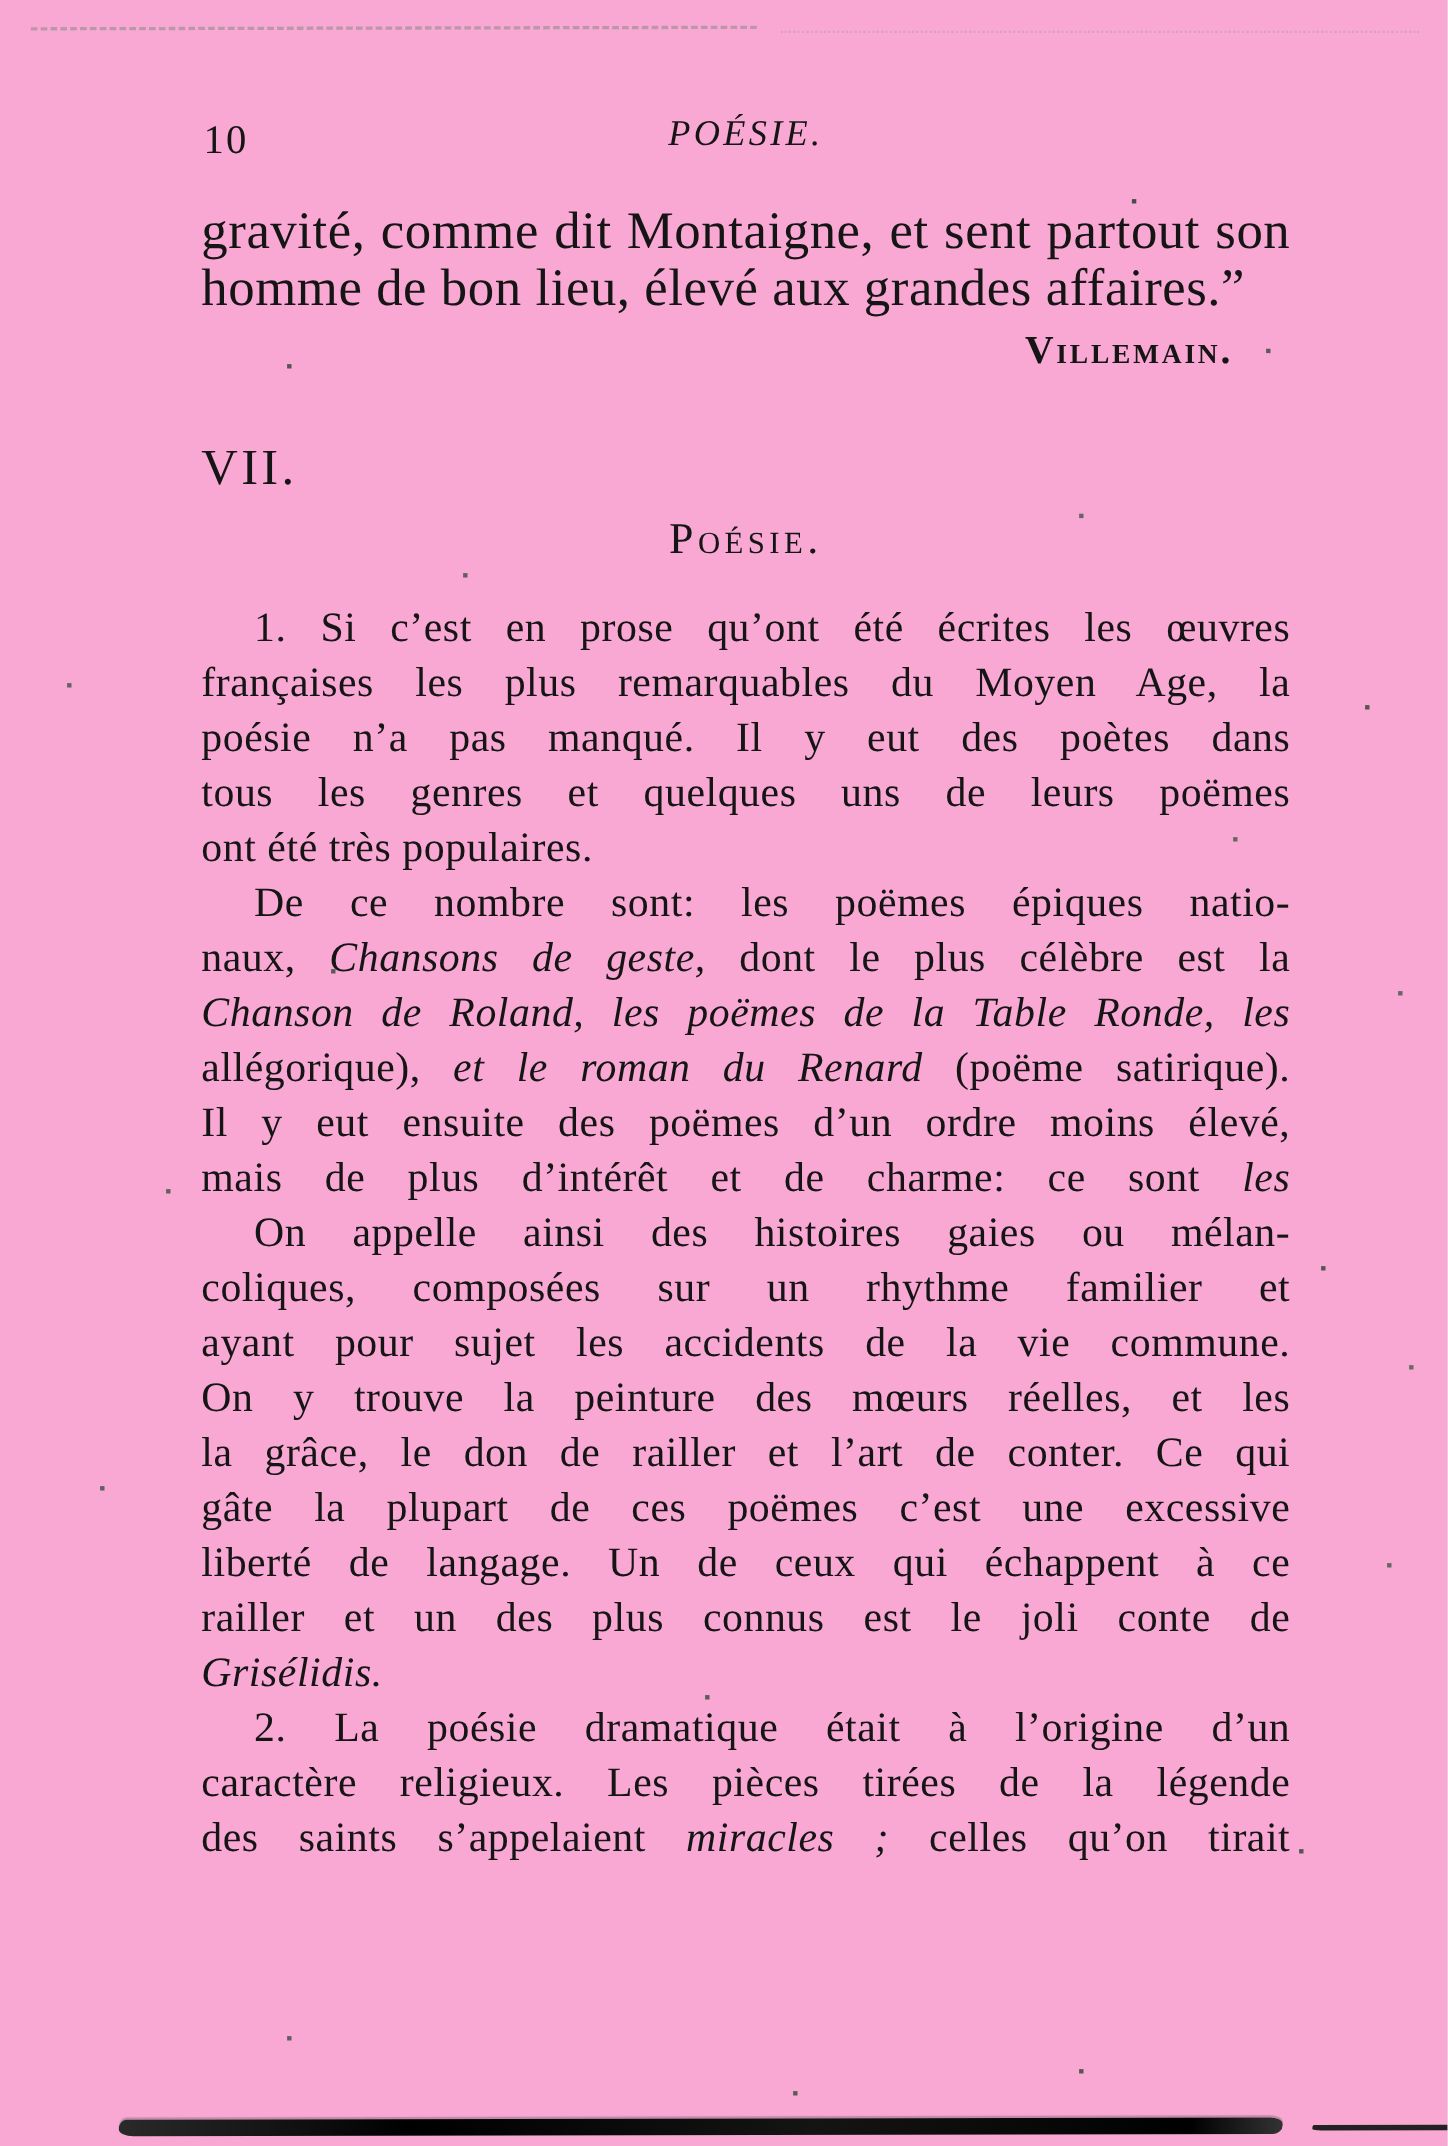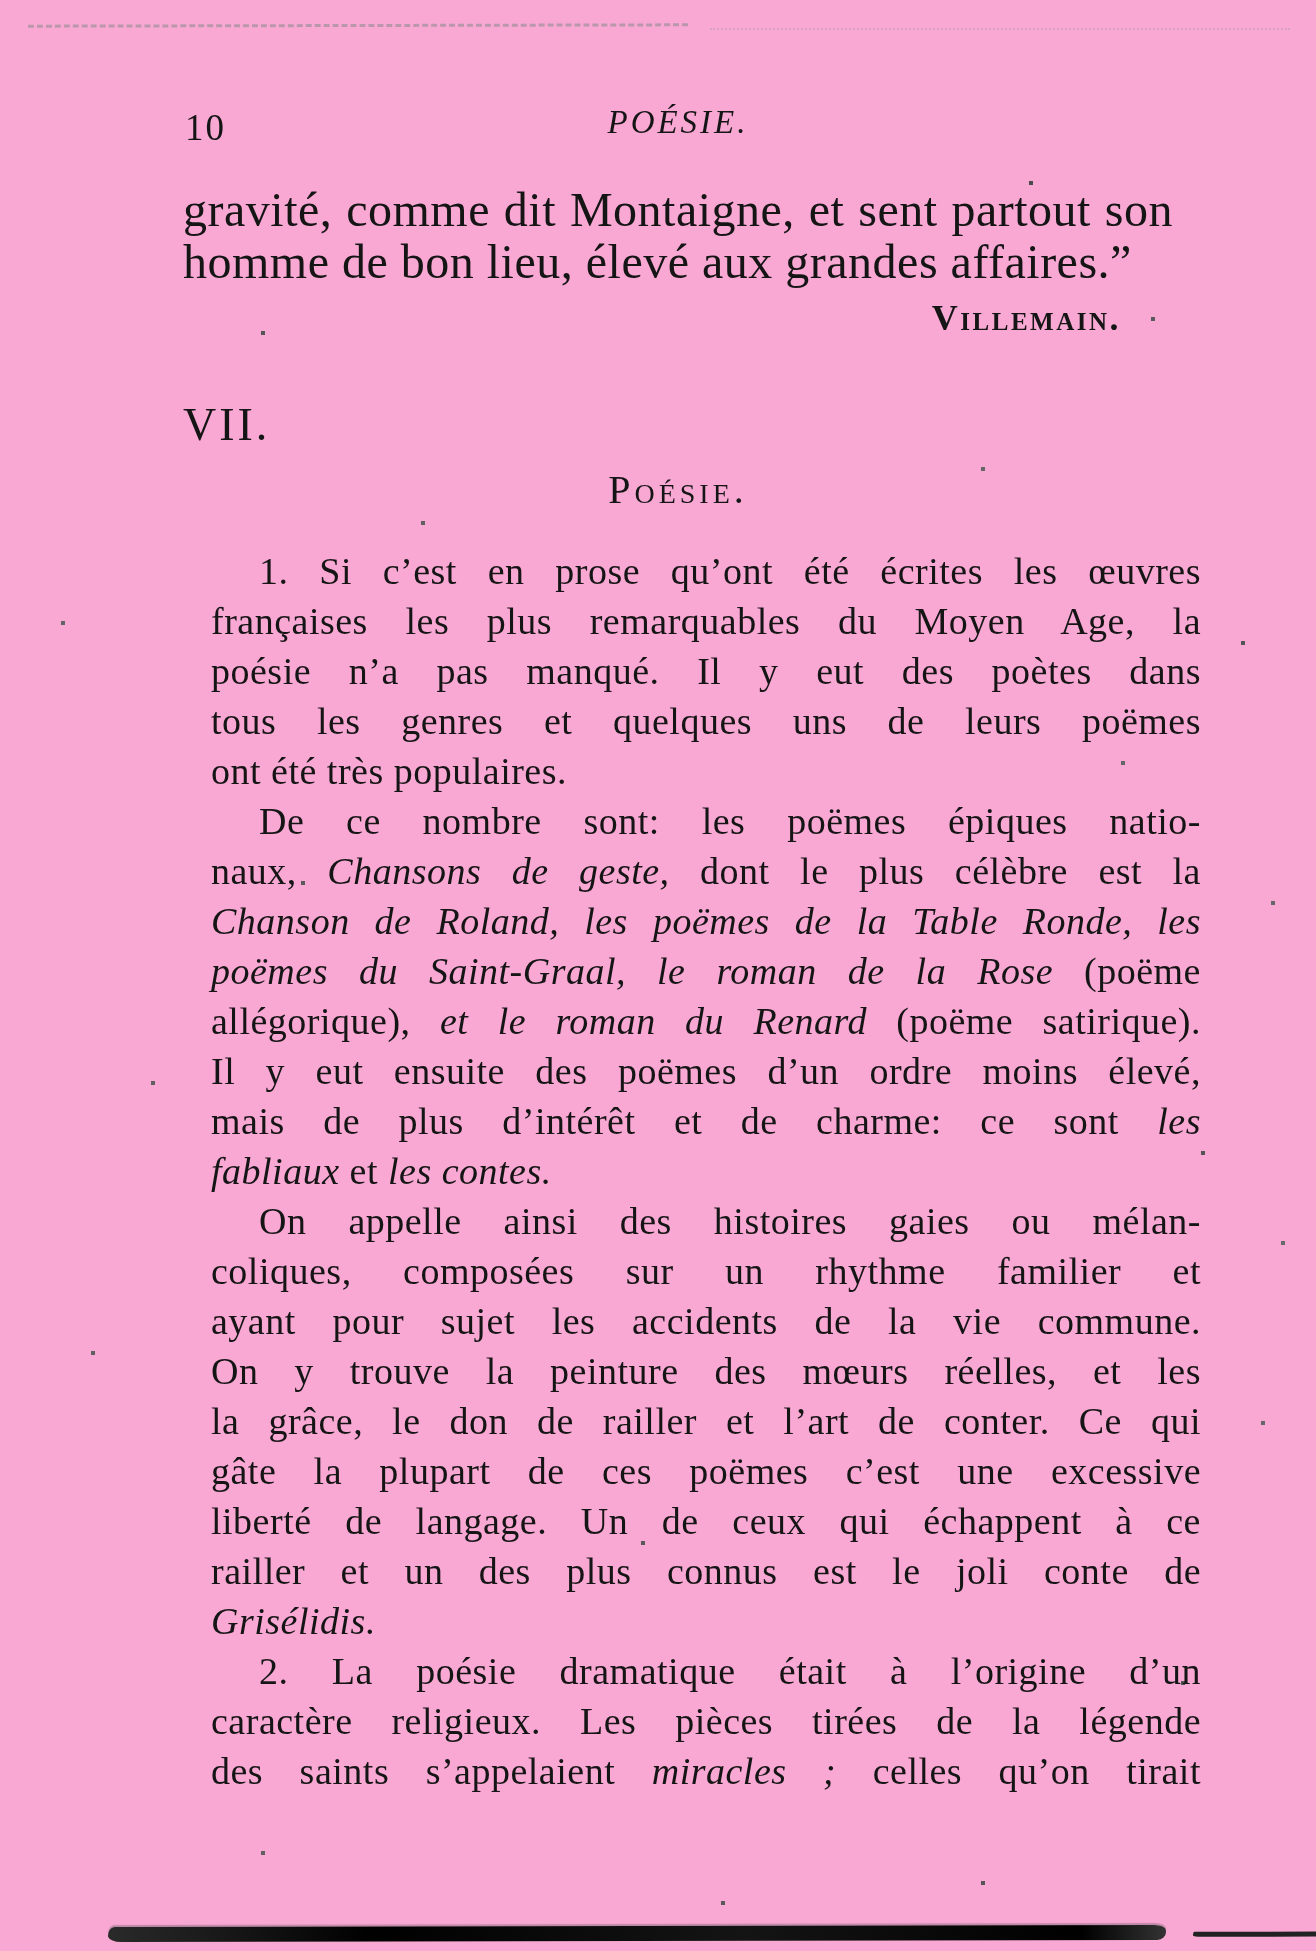--- a/index.html
+++ b/index.html
@@ -40,21 +40,21 @@
   .quote{position:absolute;top:184px;left:183px;width:990px;font-size:48px;line-height:52px;letter-spacing:.5px;}
   .attribution{
     position:absolute;top:297px;left:183px;width:990px;
     text-align:right;padding-right:52px;box-sizing:border-box;
     font-variant:small-caps;font-size:36px;letter-spacing:2.5px;font-weight:bold;
   }
   
   .secnum{position:absolute;top:398px;left:183px;width:990px;font-size:46px;letter-spacing:3px;}
   .sectitle{position:absolute;top:466px;left:183px;width:990px;text-align:center;font-variant:small-caps;font-size:40px;letter-spacing:4px;}
   
-  .body{position:absolute;top:546px;left:183px;width:990px;font-size:38px;line-height:50px;letter-spacing:.5px;margin-left:28px;}
+  .body{position:absolute;top:546px;left:183px;width:990px;font-size:38px;line-height:50px;letter-spacing:.5px;}
   .bl{text-align:justify;text-align-last:justify;text-justify:inter-word;white-space:normal;}
   .bl.last{text-align-last:left;}
   .bl.ind{text-indent:48px;}
   .bl i{font-style:italic;}
 </style>
 </head>
 <body>
 
 <div class="page">
   <div class="artifact a1"></div>
@@ -80,25 +80,23 @@
         <div class="bl ind"><span>1. Si c’est en prose qu’ont été écrites les œuvres</span></div>
         <div class="bl"><span>françaises les plus remarquables du Moyen Age, la</span></div>
         <div class="bl"><span>poésie n’a pas manqué.  Il y eut des poètes dans</span></div>
         <div class="bl"><span>tous les genres et quelques uns de leurs poëmes</span></div>
         <div class="bl last"><span>ont été très populaires.</span></div>
       </div>
       <div class="para">
         <div class="bl ind"><span>De ce nombre sont: les poëmes épiques natio-</span></div>
         <div class="bl"><span>naux, </span><i>Chansons de geste,</i><span> dont le plus célèbre est la</span></div>
         <div class="bl"><i>Chanson de Roland, les poëmes de la Table Ronde, les</i></div>
-        <div class="bl"><i>poëmes du Saint-Graal, le roman de la Rose</i><span> (poëme</span></div>
         <div class="bl"><span>allégorique), </span><i>et le roman du Renard</i><span> (poëme satirique).</span></div>
         <div class="bl"><span>Il y eut ensuite des poëmes d’un ordre moins élevé,</span></div>
         <div class="bl"><span>mais de plus d’intérêt et de charme: ce sont </span><i>les</i></div>
-        <div class="bl last"><i>fabliaux</i><span> et </span><i>les contes.</i></div>
       </div>
       <div class="para">
         <div class="bl ind"><span>On appelle ainsi des histoires gaies ou mélan-</span></div>
         <div class="bl"><span>coliques, composées sur un rhythme familier et</span></div>
         <div class="bl"><span>ayant pour sujet les accidents de la vie commune.</span></div>
         <div class="bl"><span>On y trouve la peinture des mœurs réelles, et les</span></div>
         <div class="bl"><span>la grâce, le don de railler et l’art de conter.  Ce qui</span></div>
         <div class="bl"><span>gâte la plupart de ces poëmes c’est une excessive</span></div>
         <div class="bl"><span>liberté de langage.  Un de ceux qui échappent à ce</span></div>
         <div class="bl"><span>railler et un des plus connus est le joli conte de</span></div>

